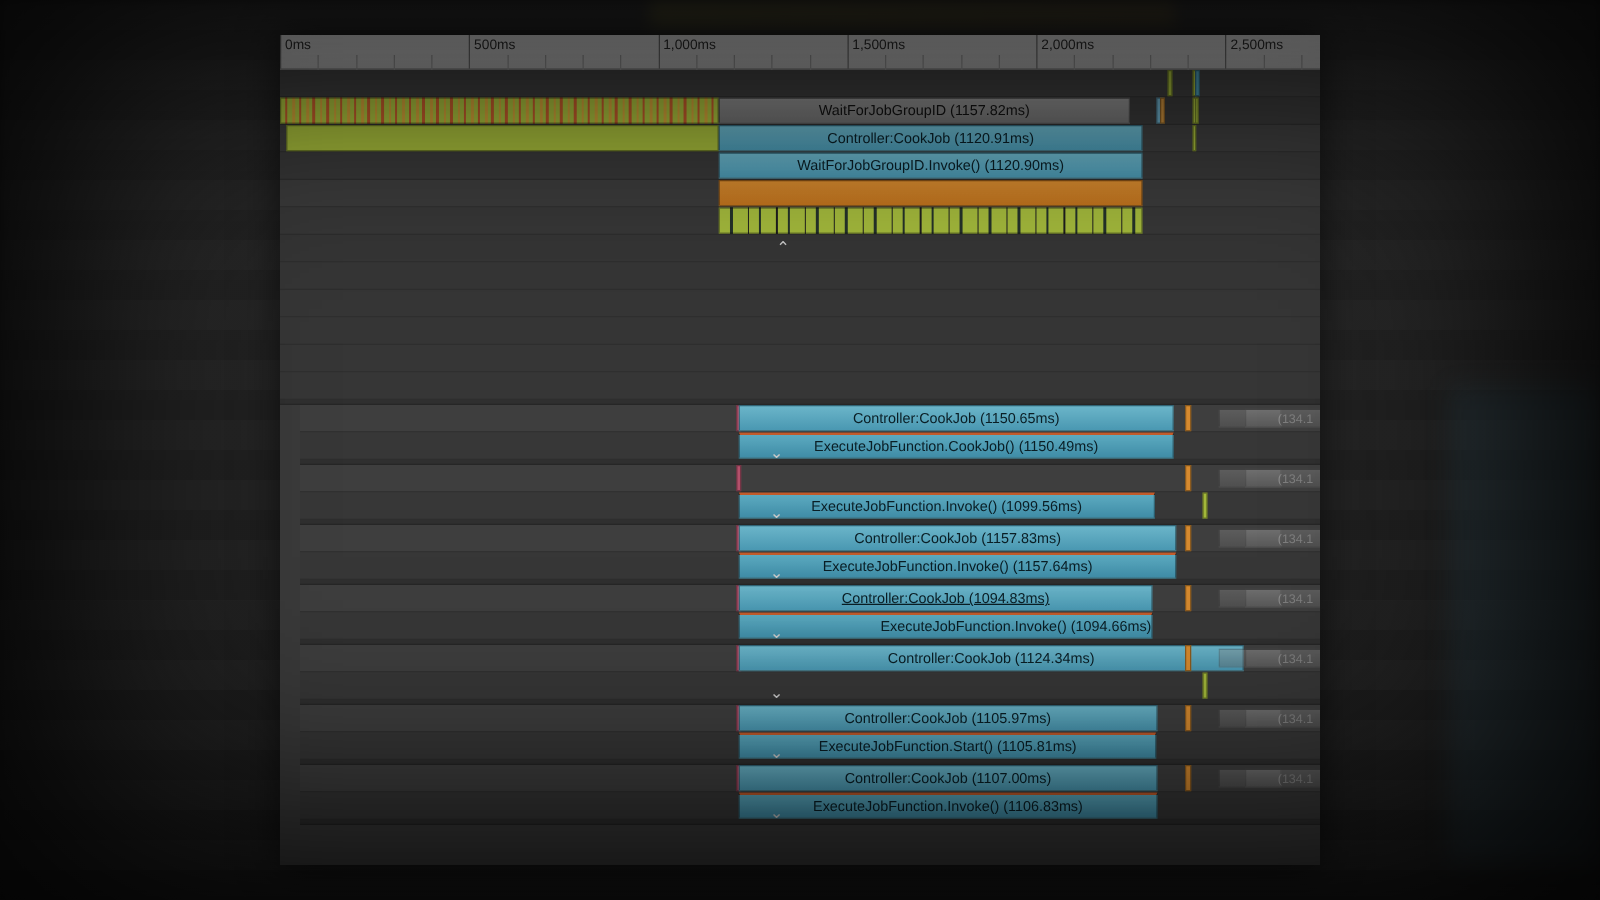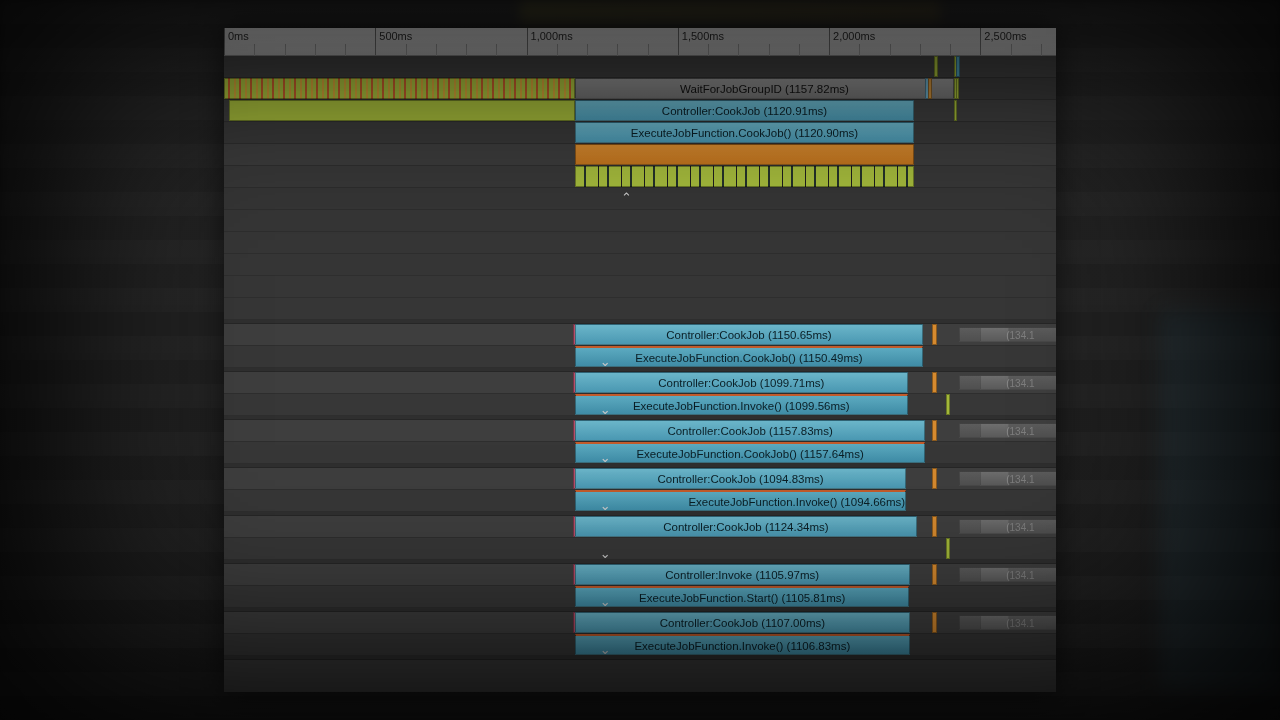--- a/index.html
+++ b/index.html
@@ -103,21 +103,21 @@
     color:#c8c8c8; font-size:13px;
     pointer-events:none;
   }
   .caret.up { top: -4px; }
   .caret.down { bottom: -6px; }
 
   .track-gap {
     height: 4px; background:#2f2f2f; border-bottom:1px solid #262626;
   }
 
-  .sub-group { position: relative; }
+  .sub-group { position: relative; padding-left: 16px; }
   .sub-group .row { background:#3e3e3e; }
   .sub-group .row:nth-child(2){ background:#373737; }
 
   .tiny { width:4px; }
 
 </style>
 </head>
 <body>
 
 <div class="bg-blur"></div>
@@ -159,33 +159,33 @@
     </div>
 
   <div class="tracks" id="tracks">
       <div class="row">
         <div class="bar tiny" style="background: rgb(163, 184, 58); left: 709.772px; width: 4px;"></div>
         <div class="bar tiny" style="background: rgb(163, 184, 58); left: 729.74px; width: 4px;"></div>
         <div class="bar tiny" style="background: rgb(74, 152, 178); left: 732.16px; width: 4px;"></div>
       </div>
       <div class="row alt">
         <div class="bar striped-a" style="left: 0px; width: 350.953px;"></div>
-        <div class="bar gray" style="left: 350.953px; width: 379px;">WaitForJobGroupID (1157.82ms)</div>
+        <div class="bar gray" style="left: 350.953px; width: 329px;">WaitForJobGroupID (1157.82ms)</div>
         <div class="bar tiny" style="background: rgb(106, 167, 192); left: 701.3px; width: 6px;"></div>
         <div class="bar tiny" style="background: rgb(197, 139, 58); left: 703.721px; width: 4px;"></div>
         <div class="bar tiny" style="background: rgb(163, 184, 58); left: 729.74px; width: 3px;"></div>
         <div class="bar tiny" style="background: rgb(163, 184, 58); left: 732.16px; width: 3px;"></div>
       </div>
       <div class="row">
         <div class="bar olive" style="left: 5.44582px; width: 345.507px;"></div>
         <div class="bar teal" style="left: 350.953px; width: 339.126px;">Controller:CookJob (1120.91ms)</div>
         <div class="bar tiny" style="background: rgb(163, 184, 58); left: 729.74px; width: 3px;"></div>
       </div>
       <div class="row alt">
-        <div class="bar teal" style="left: 350.953px; width: 339.123px;">ExecuteJobFunction.CookJob() (1120.90ms)</div>
+        <div class="bar teal" style="left: 350.953px; width: 339.123px;">WaitForJobGroupID.Invoke() (1120.90ms)</div>
       </div>
       <div class="row">
         <div class="bar orange" style="left: 350.953px; width: 338.851px;"></div>
       </div>
       <div class="row alt">
         <div class="bar striped-b" style="left: 350.953px; width: 338.851px;"></div>
       </div>
       <div class="row spacer">
         <div class="caret up" style="left: 402.385px; transform: translateX(-50%); position: absolute; top: 2px;">⌃</div>
       </div>
@@ -205,78 +205,77 @@
         </div>
         <div class="row alt">
           <div class="bar teal-under" style="left: 350.953px; width: 348.076px;">ExecuteJobFunction.CookJob() (1150.49ms)</div>
           <div class="caret down" style="position: absolute; left: 381.207px; bottom: -2px;">⌄</div>
         </div>
         <div class="track-gap"></div>
       </div>
       <div class="sub-group">
         <div class="row">
           <div class="bar tiny" style="background: rgb(180, 80, 107); left: 349.137px; width: 4px;"></div>
-          <div class="bar teal" style="left: 350.953px; width: 332.712px;">Controller:CookJob (1099.71ms)</div>
           <div class="bar tiny" style="background: rgb(214, 138, 47); left: 707.956px; width: 5px;"></div>
           <div class="bar faded thin" style="left: 735.185px; width: 50px;"></div>
           <div class="bar faded thin" style="left: 756.364px; width: 80px;">(134.1</div>
         </div>
         <div class="row alt">
           <div class="bar teal-under" style="left: 350.953px; width: 332.667px;">ExecuteJobFunction.Invoke() (1099.56ms)</div>
           <div class="caret down" style="position: absolute; left: 381.207px; bottom: -2px;">⌄</div>
           <div class="bar tiny" style="background: rgb(163, 184, 58); left: 722.479px; width: 4px;"></div>
         </div>
         <div class="track-gap"></div>
       </div>
       <div class="sub-group">
         <div class="row">
           <div class="bar tiny" style="background: rgb(180, 80, 107); left: 349.137px; width: 4px;"></div>
           <div class="bar teal" style="left: 350.953px; width: 350.296px;">Controller:CookJob (1157.83ms)</div>
           <div class="bar tiny" style="background: rgb(214, 138, 47); left: 707.956px; width: 5px;"></div>
           <div class="bar faded thin" style="left: 735.185px; width: 50px;"></div>
           <div class="bar faded thin" style="left: 756.364px; width: 80px;">(134.1</div>
         </div>
         <div class="row alt">
-          <div class="bar teal-under" style="left: 350.953px; width: 350.239px;">ExecuteJobFunction.CookJob() (1157.64ms)</div>
-          <div class="caret down" style="position: absolute; left: 381.207px; bottom: -2px;">⌄</div>
-        </div>
-        <div class="track-gap"></div>
-      </div>
-      <div class="sub-group">
-        <div class="row">
-          <div class="bar tiny" style="background: rgb(180, 80, 107); left: 349.137px; width: 4px;"></div>
-          <div class="bar teal" style="left: 350.953px; width: 331.236px;">Controller:CookJob (1094.83ms)</div>
+          <div class="bar teal-under" style="left: 350.953px; width: 350.239px;">ExecuteJobFunction.Invoke() (1157.64ms)</div>
+          <div class="caret down" style="position: absolute; left: 381.207px; bottom: -2px;">⌄</div>
+        </div>
+        <div class="track-gap"></div>
+      </div>
+      <div class="sub-group">
+        <div class="row">
+          <div class="bar tiny" style="background: rgb(180, 80, 107); left: 349.137px; width: 4px;"></div>
+          <div class="bar teal" style="left: 350.953px; width: 331.236px; text-decoration: underline;">Controller:CookJob (1094.83ms)</div>
           <div class="bar tiny" style="background: rgb(214, 138, 47); left: 707.956px; width: 5px;"></div>
           <div class="bar faded thin" style="left: 735.185px; width: 50px;"></div>
           <div class="bar faded thin" style="left: 756.364px; width: 80px;">(134.1</div>
         </div>
         <div class="row alt">
           <div class="bar teal-under" style="left: 350.953px; width: 331.184px; text-align: right;">ExecuteJobFunction.Invoke() (1094.66ms)</div>
           <div class="caret down" style="position: absolute; left: 381.207px; bottom: -2px;">⌄</div>
         </div>
         <div class="track-gap"></div>
       </div>
       <div class="sub-group">
         <div class="row">
           <div class="bar tiny" style="background: rgb(180, 80, 107); left: 349.137px; width: 4px;"></div>
-          <div class="bar teal" style="left: 350.953px; width: 342px;">Controller:CookJob (1124.34ms)</div>
+          <div class="bar teal" style="left: 350.953px; width: 404px;">Controller:CookJob (1124.34ms)</div>
           <div class="bar tiny" style="background: rgb(214, 138, 47); left: 707.956px; width: 5px;"></div>
           <div class="bar faded thin" style="left: 735.185px; width: 50px;"></div>
           <div class="bar faded thin" style="left: 756.364px; width: 80px;">(134.1</div>
         </div>
         <div class="row alt">
           <div class="caret down" style="position: absolute; left: 381.207px; bottom: -2px;">⌄</div>
           <div class="bar tiny" style="background: rgb(163, 184, 58); left: 722.479px; width: 4px;"></div>
         </div>
         <div class="track-gap"></div>
       </div>
       <div class="sub-group">
         <div class="row">
           <div class="bar tiny" style="background: rgb(180, 80, 107); left: 349.137px; width: 4px;"></div>
-          <div class="bar teal" style="left: 350.953px; width: 334.606px;">Controller:Invoke (1105.97ms)</div>
+          <div class="bar teal" style="left: 350.953px; width: 334.606px;">Controller:CookJob (1105.97ms)</div>
           <div class="bar tiny" style="background: rgb(214, 138, 47); left: 707.956px; width: 5px;"></div>
           <div class="bar faded thin" style="left: 735.185px; width: 50px;"></div>
           <div class="bar faded thin" style="left: 756.364px; width: 80px;">(134.1</div>
         </div>
         <div class="row alt">
           <div class="bar teal-under" style="left: 350.953px; width: 334.558px;">ExecuteJobFunction.Start() (1105.81ms)</div>
           <div class="caret down" style="position: absolute; left: 381.207px; bottom: -2px;">⌄</div>
         </div>
         <div class="track-gap"></div>
       </div>

